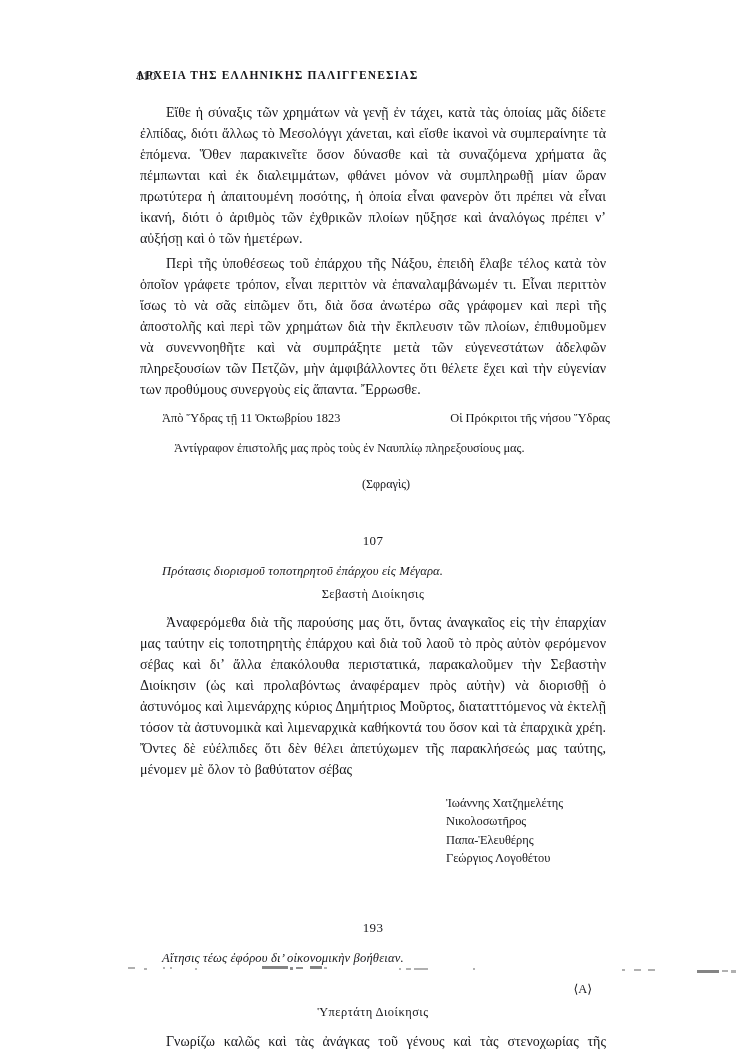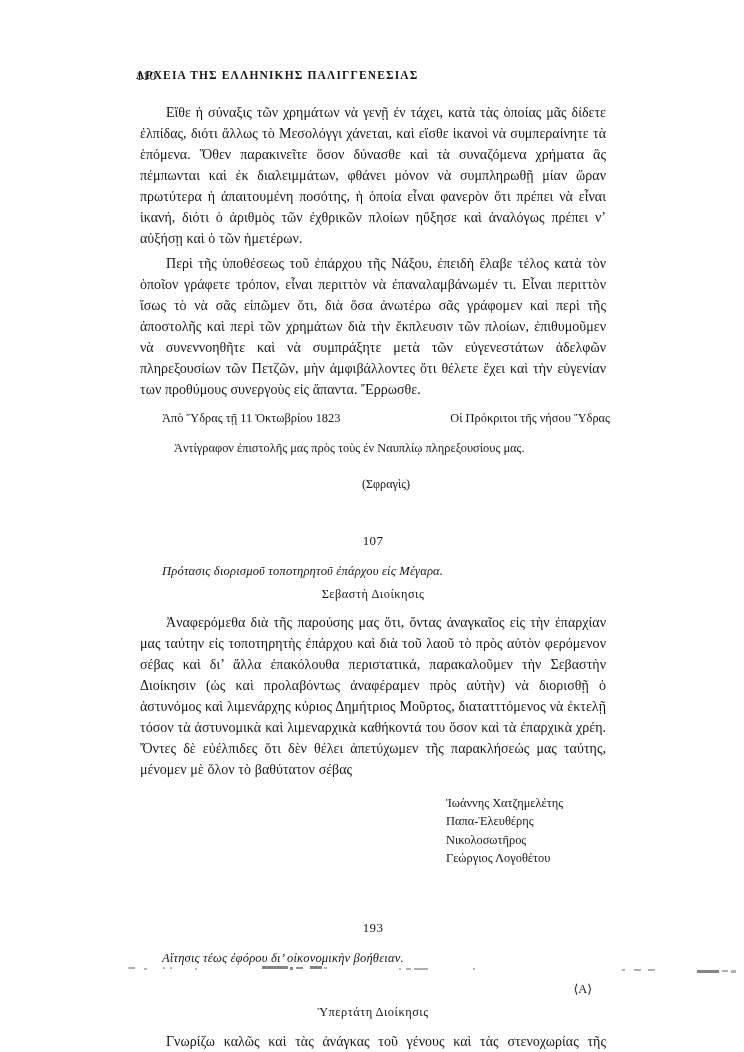--- a/index.html
+++ b/index.html
@@ -235,22 +235,22 @@
 
       <p class="body">Ἀναφερόμεθα διὰ τῆς παρούσης μας ὅτι, ὄντας ἀναγκαῖος εἰς τὴν ἐπαρχίαν μας ταύτην εἰς τοποτηρητὴς ἐπάρχου καὶ διὰ τοῦ λαοῦ τὸ πρὸς αὐτὸν φερόμενον σέβας καὶ δι’ ἄλλα ἐπακόλουθα περιστατικά, παρακαλοῦμεν τὴν Σεβαστὴν Διοίκησιν (ὡς καὶ προλαβόντως ἀναφέραμεν πρὸς αὐτὴν) νὰ διορισθῇ ὁ ἀστυνόμος καὶ λιμενάρχης κύριος Δημήτριος Μοῦρτος, διατατττόμενος νὰ ἐκτελῇ τόσον τὰ ἀστυνομικὰ καὶ λιμεναρχικὰ καθήκοντά του ὅσον καὶ τὰ ἐπαρχικὰ χρέη. Ὄντες δὲ εὐέλπιδες ὅτι δὲν θέλει ἀπετύχωμεν τῆς παρακλήσεώς μας ταύτης, μένομεν μὲ ὅλον τὸ βαθύτατον σέβας</p>
 
       <div class="gap-sm"></div>
 
 
       <div class="gap-sm"></div>
 
       <ul class="siglist">
         <li>Ἰωάννης Χατζημελέτης</li>
+        <li>Νικολοσωτῆρος</li>
         <li>Παπα-Ἐλευθέρης</li>
-        <li>Νικολοσωτῆρος</li>
         <li>Γεώργιος Λογοθέτου</li>
       </ul>
 
       <div class="gap-xl"></div>
       <div class="gap-md"></div>
 
       <p class="secnum">193</p>
 
       <div class="gap-md"></div>
 

